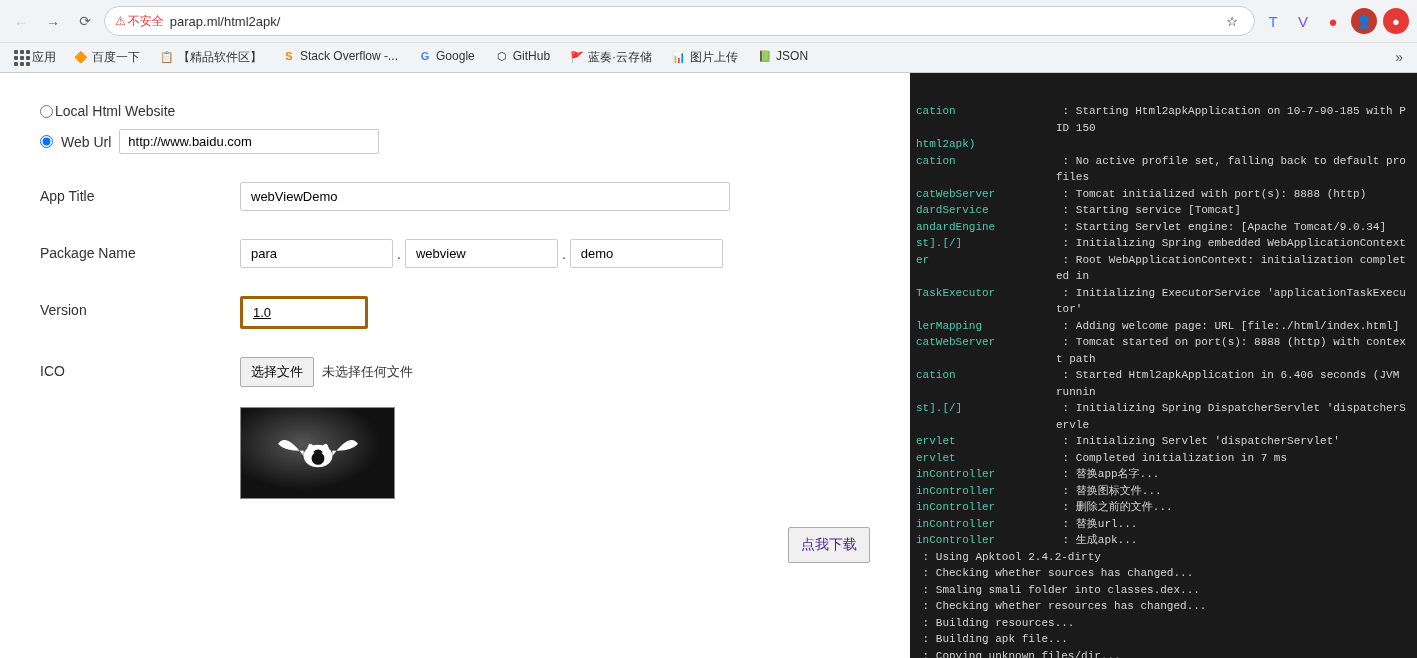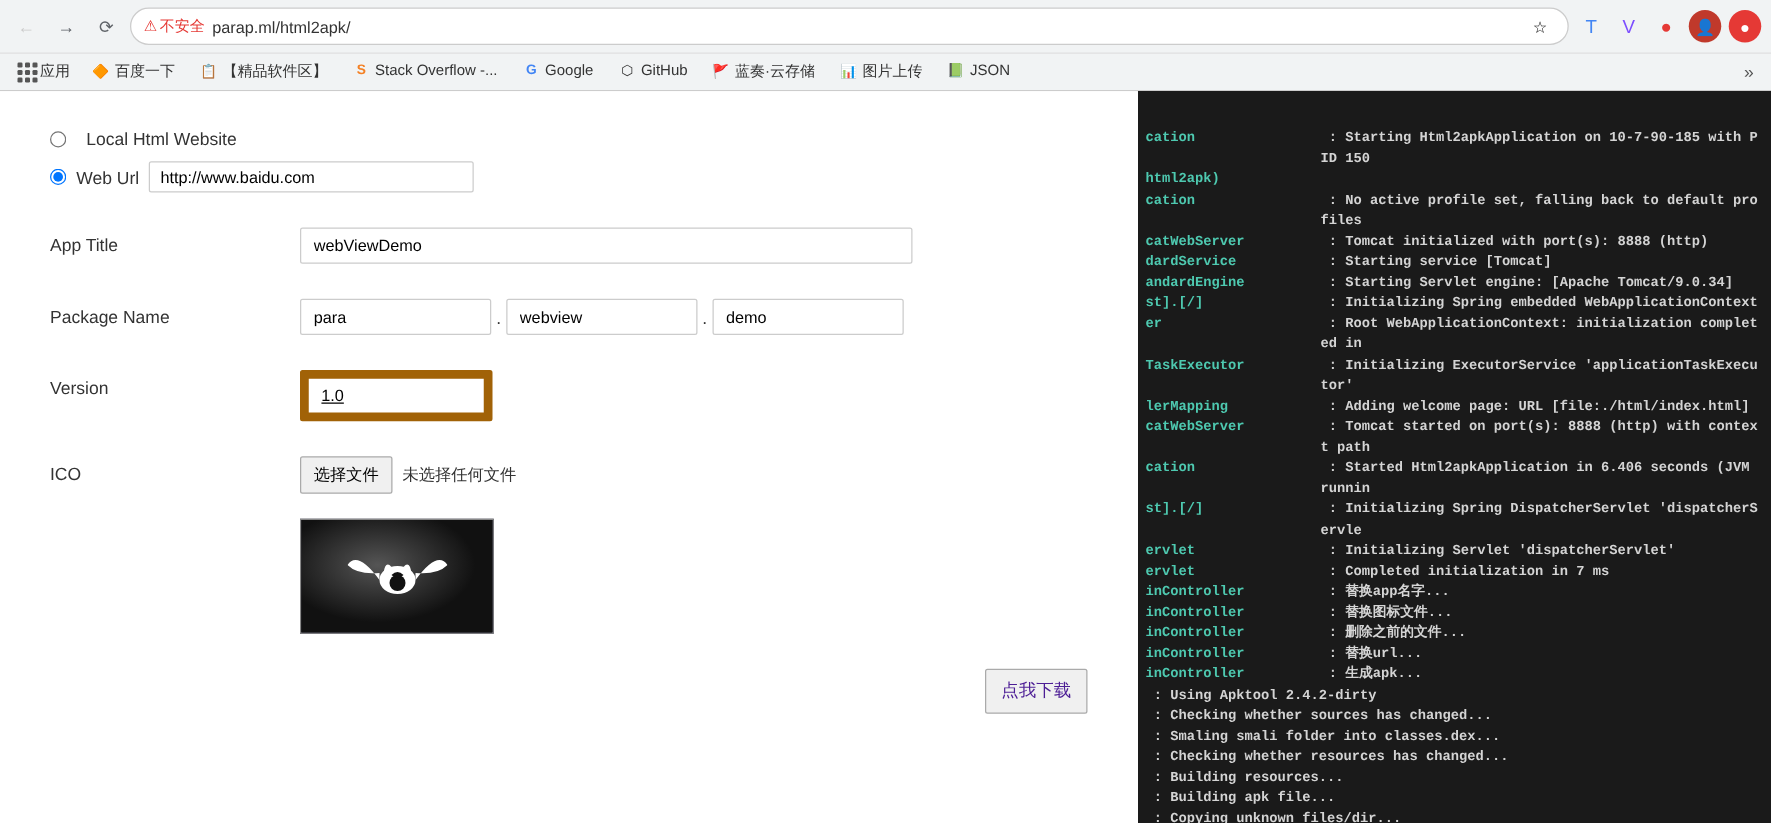--- a/index.html
+++ b/index.html
@@ -143,21 +143,21 @@
     }
     .form-controls {
       flex: 1;
       display: flex;
       flex-direction: column;
       gap: 10px;
     }
     .radio-row {
       display: flex;
       align-items: center;
-      gap: 16px;
+      gap: 2px;
     }
     .radio-row input[type="radio"] { cursor: pointer; }
     .radio-row label { font-size: 14px; color: #333; cursor: pointer; }
 
     .url-input-row {
       display: flex;
       align-items: center;
       gap: 8px;
     }
     .url-input {
@@ -185,23 +185,23 @@
       border: 1px solid #ccc;
       border-radius: 2px;
       font-size: 13px;
     }
     .dot-sep {
       padding: 0 4px;
       font-size: 14px;
       color: #333;
     }
     .version-input {
-      width: 154px;
+      width: 128px;
       padding: 6px 10px;
-      border: 7px solid #a16207;
+      border: 3px solid #a16207;
       border-radius: 2px;
       font-size: 13px;
       text-decoration: underline;
     }
     .file-btn {
       padding: 5px 10px;
       background: #f0f0f0;
       border: 1px solid #aaa;
       border-radius: 2px;
       cursor: pointer;
@@ -261,21 +261,20 @@
       font-family: 'Courier New', Courier, monospace;
       font-size: 11px;
       padding: 6px;
       overflow-y: auto;
       white-space: pre-wrap;
       word-break: break-all;
     }
     .terminal-line {
       line-height: 1.5;
       display: flex;
-      font-weight: bold;
     }
     .term-key {
       color: #4ec9b0;
       min-width: 140px;
       display: inline-block;
     }
     .term-value { color: #d4d4d4; }
 
     
     .terminal-panel::-webkit-scrollbar { width: 6px; }

